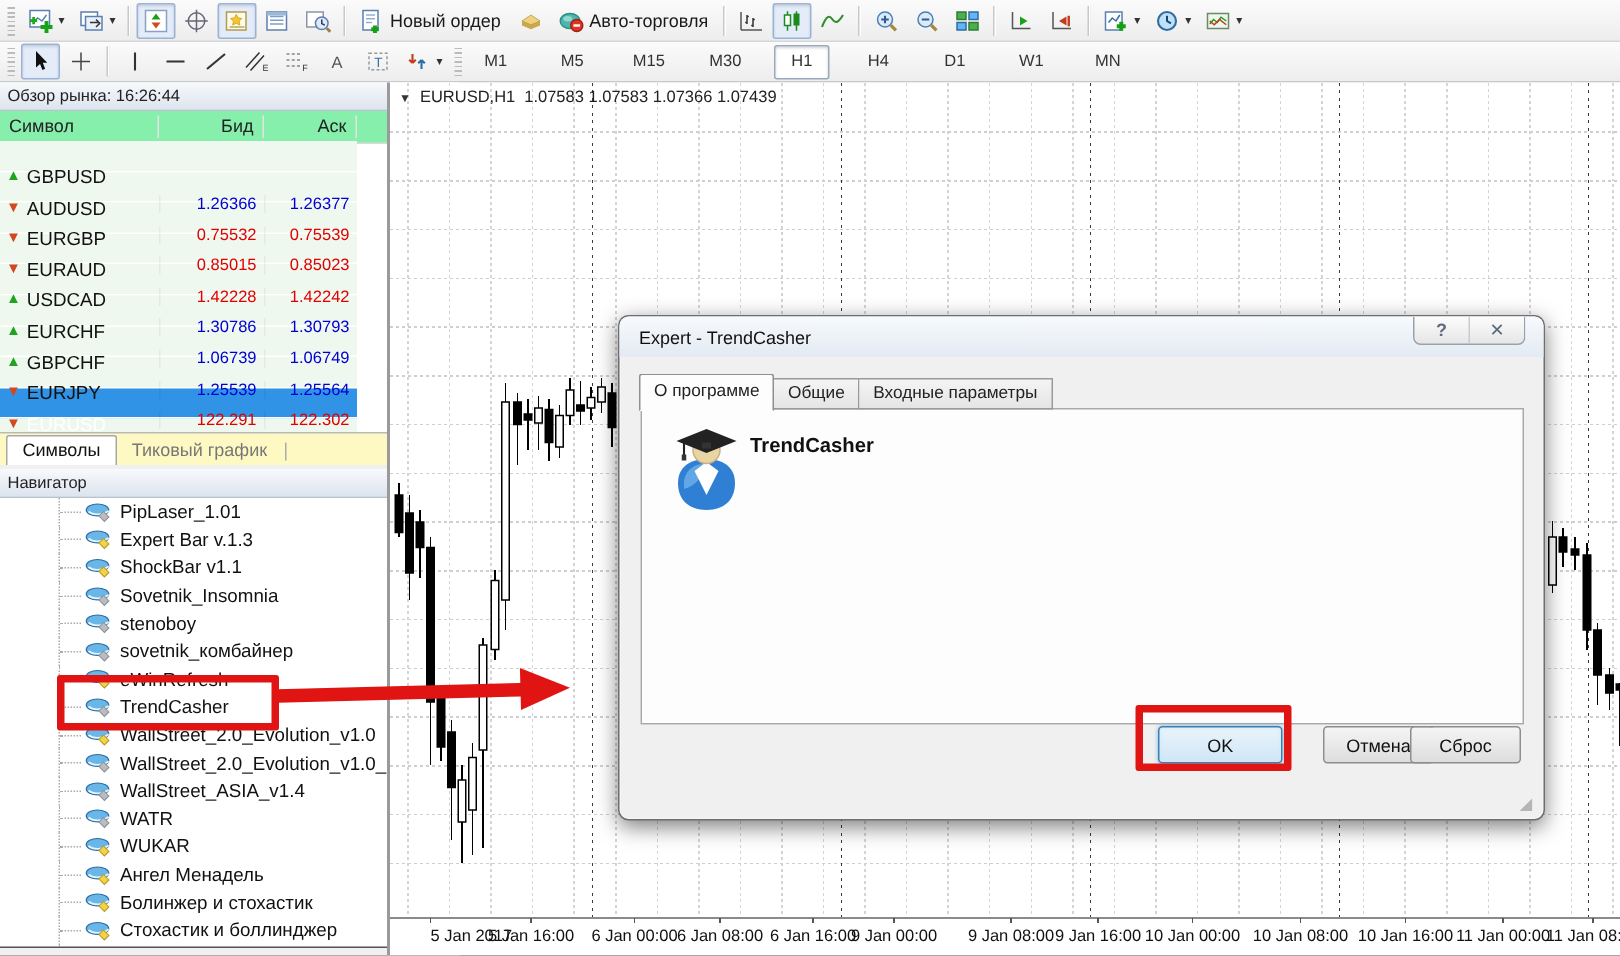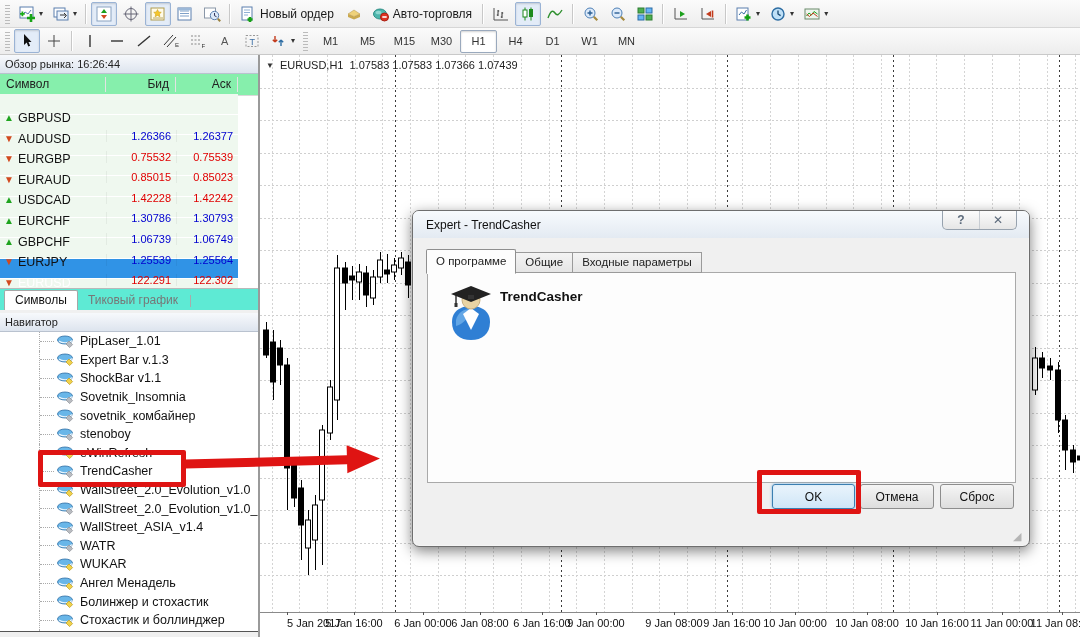--- a/index.html
+++ b/index.html
@@ -30,21 +30,21 @@
   #mw-rows{position:absolute;top:39px;left:0;width:238px;}
   .mw-row{display:grid;grid-template-columns:106px 70px 62px;height:19.6px;align-items:center;background:#eff8ef;border-bottom:1px solid #fff;}
   .mw-row .sym{padding-left:4px;display:flex;align-items:center;gap:4px;font-size:12.5px;color:#111;}
   .mw-row .num{text-align:right;padding-right:5px;font-size:11px;border-left:1px solid rgba(0,0,0,.05);margin-top:36px;}
   .mw-row .up{color:#0000d0;} .mw-row .dn{color:#e00000;}
   .mw-row.sel{background:#3093e6;} .mw-row.sel .sym,.mw-row.sel .num{color:#fff;}
   .dir{font-size:10px;line-height:1;} .dir.u{color:#1fa41f;} .dir.d{color:#d2491f;}
   .vscroll{position:absolute;right:1px;width:15px;background:#f2f2f2;border-left:1px solid #ddd;}
   .vs-arrow{position:absolute;left:0;width:14px;height:14px;background:#e9e9e9;border:1px solid #cfcfcf;box-sizing:border-box;color:#777;font-size:8px;text-align:center;line-height:13px;}
   .vs-thumb{position:absolute;left:0;width:14px;background:#e2e2e2;border:1px solid #bdbdbd;box-sizing:border-box;color:#999;font-size:9px;text-align:center;}
-  .mw-tabs{position:absolute;bottom:0;left:0;width:100%;height:21px;background:#5eead4;border-top:1px solid #b9b9b9;display:flex;align-items:flex-end;}
+  .mw-tabs{position:absolute;bottom:0;left:0;width:100%;height:21px;background:#fef9c3;border-top:1px solid #b9b9b9;display:flex;align-items:flex-end;}
   .mw-tab{height:19px;line-height:18px;padding:0 10px;font-size:12px;color:#777;}
   .mw-tab.active{background:#fff;border:1px solid #a7a7a7;border-bottom:none;color:#111;margin-left:4px;border-radius:2px 2px 0 0;}
   .mw-tab-sep{width:1px;height:12px;background:#aaa;margin:0 2px 3px 2px;}
   #navigator{top:313px;height:324px;}
   #nav-list{position:absolute;top:19px;left:0;right:16px;bottom:6px;overflow:hidden;}
   .nav-item{height:18.6px;display:flex;align-items:center;position:relative;}
   .nav-tree{width:40px;height:100%;flex:0 0 40px;border-right:1px dotted #aaa;box-sizing:border-box;}
   .nav-stub{width:14px;border-top:1px dotted #aaa;height:0;margin-left:0;}
   .nav-label{font-size:12.5px;color:#111;white-space:nowrap;margin-left:4px;}
   .ea-ico{width:20px;height:15px;flex:0 0 20px;margin-left:2px;}
@@ -62,21 +62,21 @@
   .sys-btn:first-child{border-left:none;}
   #dlg-tabs{position:absolute;left:13px;top:39px;display:flex;align-items:flex-end;height:23px;z-index:2;}
   .dlg-tab{height:19px;line-height:19px;padding:0 9px;font-size:11.5px;color:#222;background:linear-gradient(#f4f4f4,#e5e5e5);border:1px solid #9a9a9a;border-left:none;}
   .dlg-tab:first-child{border-left:1px solid #9a9a9a;}
   .dlg-tab.active{height:23px;line-height:22px;background:#fdfdfd;border:1px solid #8f8f8f;border-bottom:1px solid #fdfdfd;margin-bottom:-1px;border-radius:2px 2px 0 0;}
   #dlg-content{position:absolute;left:14px;top:61px;width:587px;height:209px;background:#fdfdfd;border:1px solid #a9a9a9;}
   #dlg-program{position:absolute;left:72px;top:16px;font-size:13.5px;font-weight:bold;color:#111;}
   #grad-icon{position:absolute;left:18px;top:11px;}
   .dlg-btn{position:absolute;top:273px;height:23px;background:linear-gradient(#f5f5f5,#dddddd);border:1px solid #8d8d8d;border-radius:3px;font-size:12px;color:#111;display:flex;align-items:center;justify-content:center;}
   #btn-ok{left:359px;width:81px;border-color:#3c7fb1;box-shadow:0 0 3px #74b2e2,inset 0 0 3px #cde6f7;background:linear-gradient(#eaf4fc,#cfe6f7);}
-  #btn-cancel{left:447px;width:72px;}
+  #btn-cancel{left:469px;width:72px;}
   #btn-reset{left:527px;width:72px;}
   #dlg-grip{position:absolute;right:4px;bottom:4px;width:12px;height:12px;color:#b5b5b5;font-size:11px;line-height:12px;}
   
   .red-rect{position:absolute;border:5px solid #df1413;border-radius:2px;z-index:20;}
   #ann-nav{left:38px;top:450px;width:138px;height:27px;}
   #ann-ok{left:757px;top:470px;width:94px;height:34px;}
   #ann-arrow{position:absolute;left:183px;top:446px;width:198px;height:30px;z-index:20;transform:rotate(-1.5deg);}
   #ann-arrow .shaft{position:absolute;left:0;top:11px;width:166px;height:9px;background:#df1413;border-radius:2px;}
   #ann-arrow .head{position:absolute;left:164px;top:1px;width:0;height:0;border-top:14px solid transparent;border-bottom:14px solid transparent;border-left:33px solid #df1413;}
 </style>
@@ -300,21 +300,21 @@
         </svg>
     </div>
     <div class="tb-btn">
       <svg class="svgi" viewBox="0 0 18 16">
           <path d="M5 3 L5 9 M5 9 L2.8 6.8 M5 9 L7.2 6.8" stroke="#c23b1d" stroke-width="1.4" fill="none"></path>
           <path d="M11 13 L11 7 M11 7 L8.8 9.2 M11 7 L13.2 9.2" stroke="#2d6da3" stroke-width="1.4" fill="none"></path>
         </svg>
       <span class="caret">▾</span>
     </div>
     <div class="gripper"></div>
-    <div id="timeframes" style="display:flex;align-items:center;gap:0;">
+    <div id="timeframes" style="display:flex;align-items:center;gap:14px;">
         <div class="tf-btn">M1</div>
         <div class="tf-btn">M5</div>
         <div class="tf-btn">M15</div>
         <div class="tf-btn">M30</div>
         <div class="tf-btn active">H1</div>
         <div class="tf-btn">H4</div>
         <div class="tf-btn">D1</div>
         <div class="tf-btn">W1</div>
         <div class="tf-btn">MN</div>
       </div>
@@ -471,31 +471,31 @@
           <span class="nav-label">Sovetnik_Insomnia</span>
         </div>
         <div class="nav-item">
           <div class="nav-tree"></div>
           <div class="nav-stub"></div>
           <svg class="ea-ico" viewBox="0 0 20 15">
             <ellipse cx="9" cy="6" rx="7.5" ry="4" fill="#69b6e8" stroke="#2d6da3" stroke-width=".8"></ellipse>
             <path d="M3 7 C6 9.5 13 9.5 16.5 6.5" fill="none" stroke="#fff" stroke-width="1.1" opacity=".85"></path>
             <path d="M13 7 l3.6 3.6 -3 3 -3.6 -3.6 z" fill="#b9bcc1" stroke="#8d9096" stroke-width=".7"></path>
           </svg>
+          <span class="nav-label">stenoboy</span>
+        </div>
+        <div class="nav-item">
+          <div class="nav-tree"></div>
+          <div class="nav-stub"></div>
+          <svg class="ea-ico" viewBox="0 0 20 15">
+            <ellipse cx="9" cy="6" rx="7.5" ry="4" fill="#69b6e8" stroke="#2d6da3" stroke-width=".8"></ellipse>
+            <path d="M3 7 C6 9.5 13 9.5 16.5 6.5" fill="none" stroke="#fff" stroke-width="1.1" opacity=".85"></path>
+            <path d="M13 7 l3.6 3.6 -3 3 -3.6 -3.6 z" fill="#b9bcc1" stroke="#8d9096" stroke-width=".7"></path>
+          </svg>
           <span class="nav-label">sovetnik_комбайнер</span>
-        </div>
-        <div class="nav-item">
-          <div class="nav-tree"></div>
-          <div class="nav-stub"></div>
-          <svg class="ea-ico" viewBox="0 0 20 15">
-            <ellipse cx="9" cy="6" rx="7.5" ry="4" fill="#69b6e8" stroke="#2d6da3" stroke-width=".8"></ellipse>
-            <path d="M3 7 C6 9.5 13 9.5 16.5 6.5" fill="none" stroke="#fff" stroke-width="1.1" opacity=".85"></path>
-            <path d="M13 7 l3.6 3.6 -3 3 -3.6 -3.6 z" fill="#b9bcc1" stroke="#8d9096" stroke-width=".7"></path>
-          </svg>
-          <span class="nav-label">stenoboy</span>
         </div>
         <div class="nav-item">
           <div class="nav-tree"></div>
           <div class="nav-stub"></div>
           <svg class="ea-ico" viewBox="0 0 20 15">
             <ellipse cx="9" cy="6" rx="7.5" ry="4" fill="#69b6e8" stroke="#2d6da3" stroke-width=".8"></ellipse>
             <path d="M3 7 C6 9.5 13 9.5 16.5 6.5" fill="none" stroke="#fff" stroke-width="1.1" opacity=".85"></path>
             <path d="M13 7 l3.6 3.6 -3 3 -3.6 -3.6 z" fill="#f2d24a" stroke="#b99a1e" stroke-width=".7"></path>
           </svg>
           <span class="nav-label">eWinRefresh</span>

